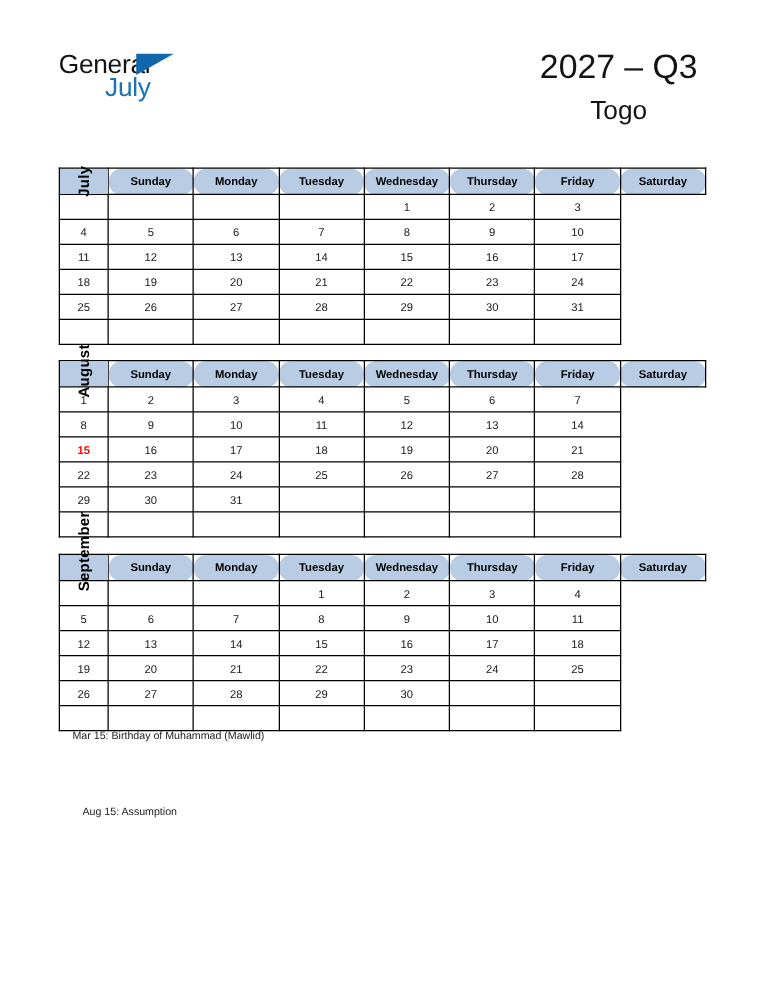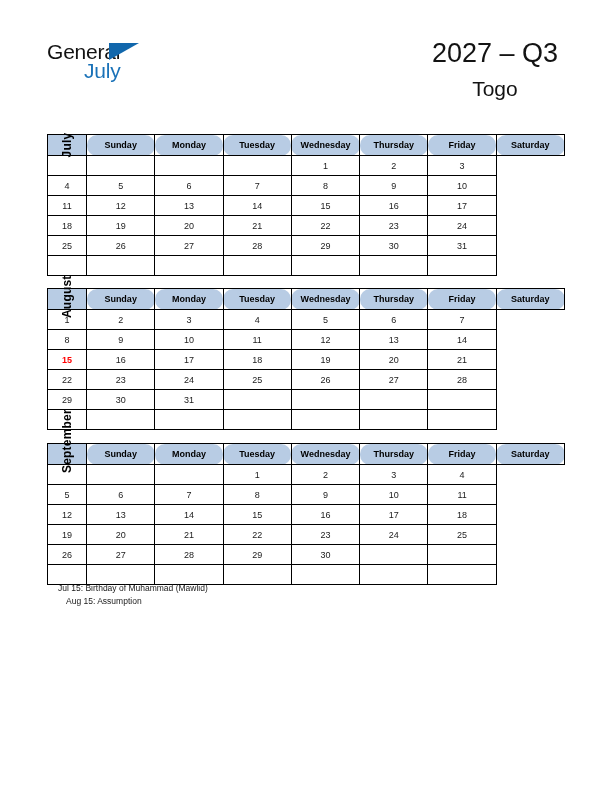--- a/index.html
+++ b/index.html
@@ -131,21 +131,21 @@
     left: 58px;
     top: 582px;
     width: 500px;
   }
   .note-line {
     font-size: 8.5px;
     color: #1a1a1a;
     line-height: 13px;
     white-space: nowrap;
   }
-  .note-line.indent { padding-left: 8px; }
+  .note-line.indent { padding-left: 8px; margin-top: 48px; }
 </style>
 </head>
 <body>
 
 <div class="header">
 
   <div class="logo">
     <span class="logo-general">General</span>
     <span class="logo-triangle"></span>
     <span class="logo-blue">July</span>
@@ -371,15 +371,15 @@
           <td class="daycell"></td>
           <td class="daycell"></td>
           <td class="daycell"></td>
           <td class="daycell"></td>
         </tr>
       </tbody>
     </table>
   </div>
 
 <div class="notes" id="notes">
-    <div class="note-line">Jul 15: Birthday of Muhammad (Mawlid)</div>
+    <div class="note-line">Mar 15: Birthday of Muhammad (Mawlid)</div>
     <div class="note-line indent">Aug 15: Assumption</div>
   </div>
 
 </body></html>

